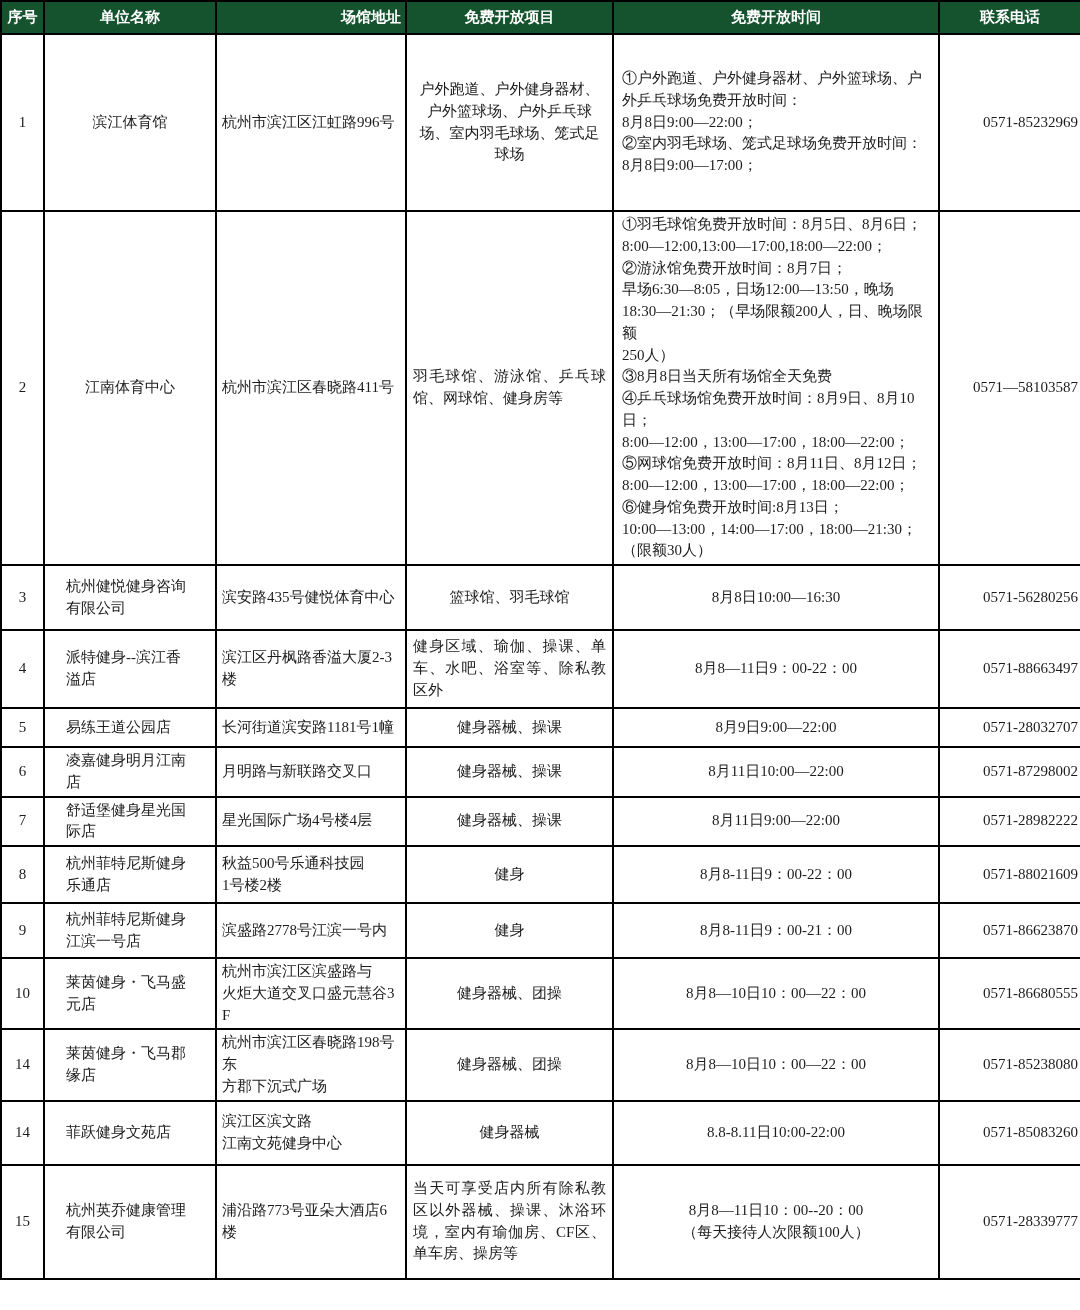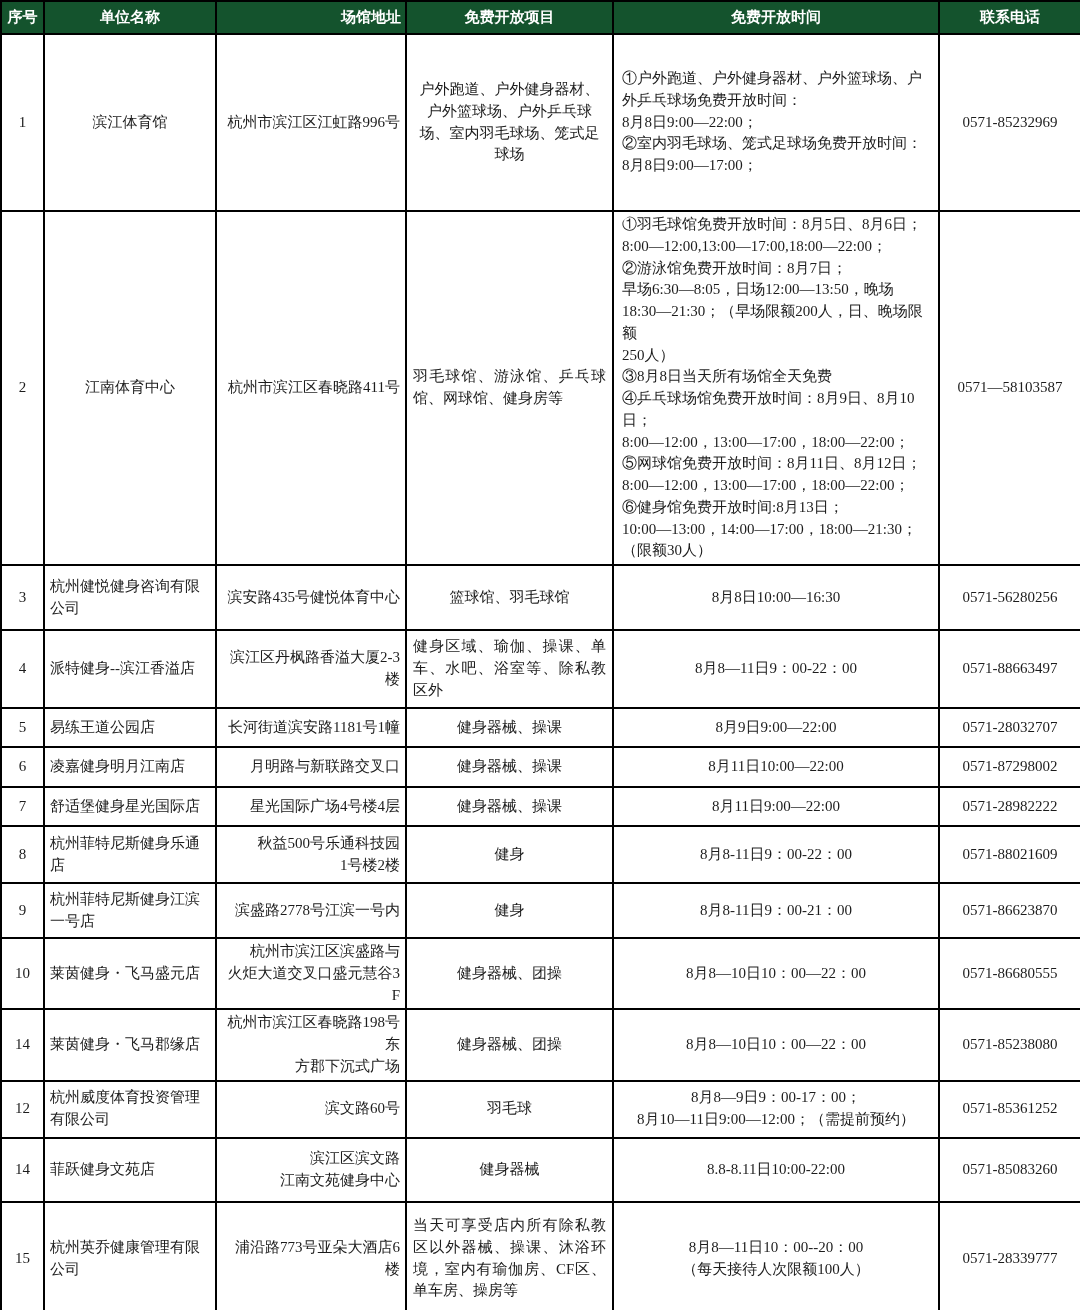--- a/index.html
+++ b/index.html
@@ -5,28 +5,28 @@
   html,body{margin:0;padding:0;background:#fff;}
   body{width:1080px;font-family:"Liberation Serif","DejaVu Serif",serif;color:#1c1c1c;}
   table{width:1080px;border-collapse:collapse;table-layout:fixed;}
   th,td{border:2px solid #000;vertical-align:middle;padding:2px 6px;
         font-size:15px;line-height:1.45;white-space:pre-line;
         overflow:hidden;word-break:break-all;}
   thead th{background:#14532d;color:#fff;font-weight:bold;text-align:center;
            font-size:15px;padding:4px 4px;}
   thead th.hleft{text-align:right;}
   td.no{text-align:center;padding:2px 2px;}
-  td.name{text-align:left;padding:2px 5px;border-radius:19px;}
+  td.name{text-align:left;padding:2px 21px;border-radius:19px;}
   td.name.center{text-align:center;}
-  td.address{text-align:right;padding:2px 5px;}
+  td.address{text-align:left;padding:2px 5px;}
   td.projects{text-align:center;}
   td.projects.just{text-align:justify;margin-top:22px;}
   td.times{text-align:center;border-radius:29px;}
   td.times.left{text-align:left;padding:2px 8px;}
-  td.phone{text-align:center;padding:3px 2px;}
+  td.phone{text-align:right;padding:3px 2px;}
 </style>
 </head>
 <body>
 
 <table>
   <colgroup>
     <col style="width:43px">
       <col style="width:172px">
       <col style="width:190px">
     <col style="width:207px">
@@ -144,29 +144,20 @@
     </tr>
     <tr style="height:56px">
       <td class="no">14</td>
       <td class="name">莱茵健身・飞马郡缘店</td>
       <td class="address">杭州市滨江区春晓路198号东
 方郡下沉式广场</td>
       <td class="projects">健身器械、团操</td>
       <td class="times">8月8—10日10：00—22：00</td>
       <td class="phone">0571-85238080</td>
     </tr>
-    <tr style="height:57px">
-      <td class="no">12</td>
-      <td class="name">杭州威度体育投资管理有限公司</td>
-      <td class="address">滨文路60号</td>
-      <td class="projects">羽毛球</td>
-      <td class="times">8月8—9日9：00-17：00；
-8月10—11日9:00—12:00；（需提前预约）</td>
-      <td class="phone">0571-85361252</td>
-    </tr>
     <tr style="height:64px">
       <td class="no">14</td>
       <td class="name">菲跃健身文苑店</td>
       <td class="address">滨江区滨文路
 江南文苑健身中心</td>
       <td class="projects">健身器械</td>
       <td class="times">8.8-8.11日10:00-22:00</td>
       <td class="phone">0571-85083260</td>
     </tr>
     <tr style="height:114px">

